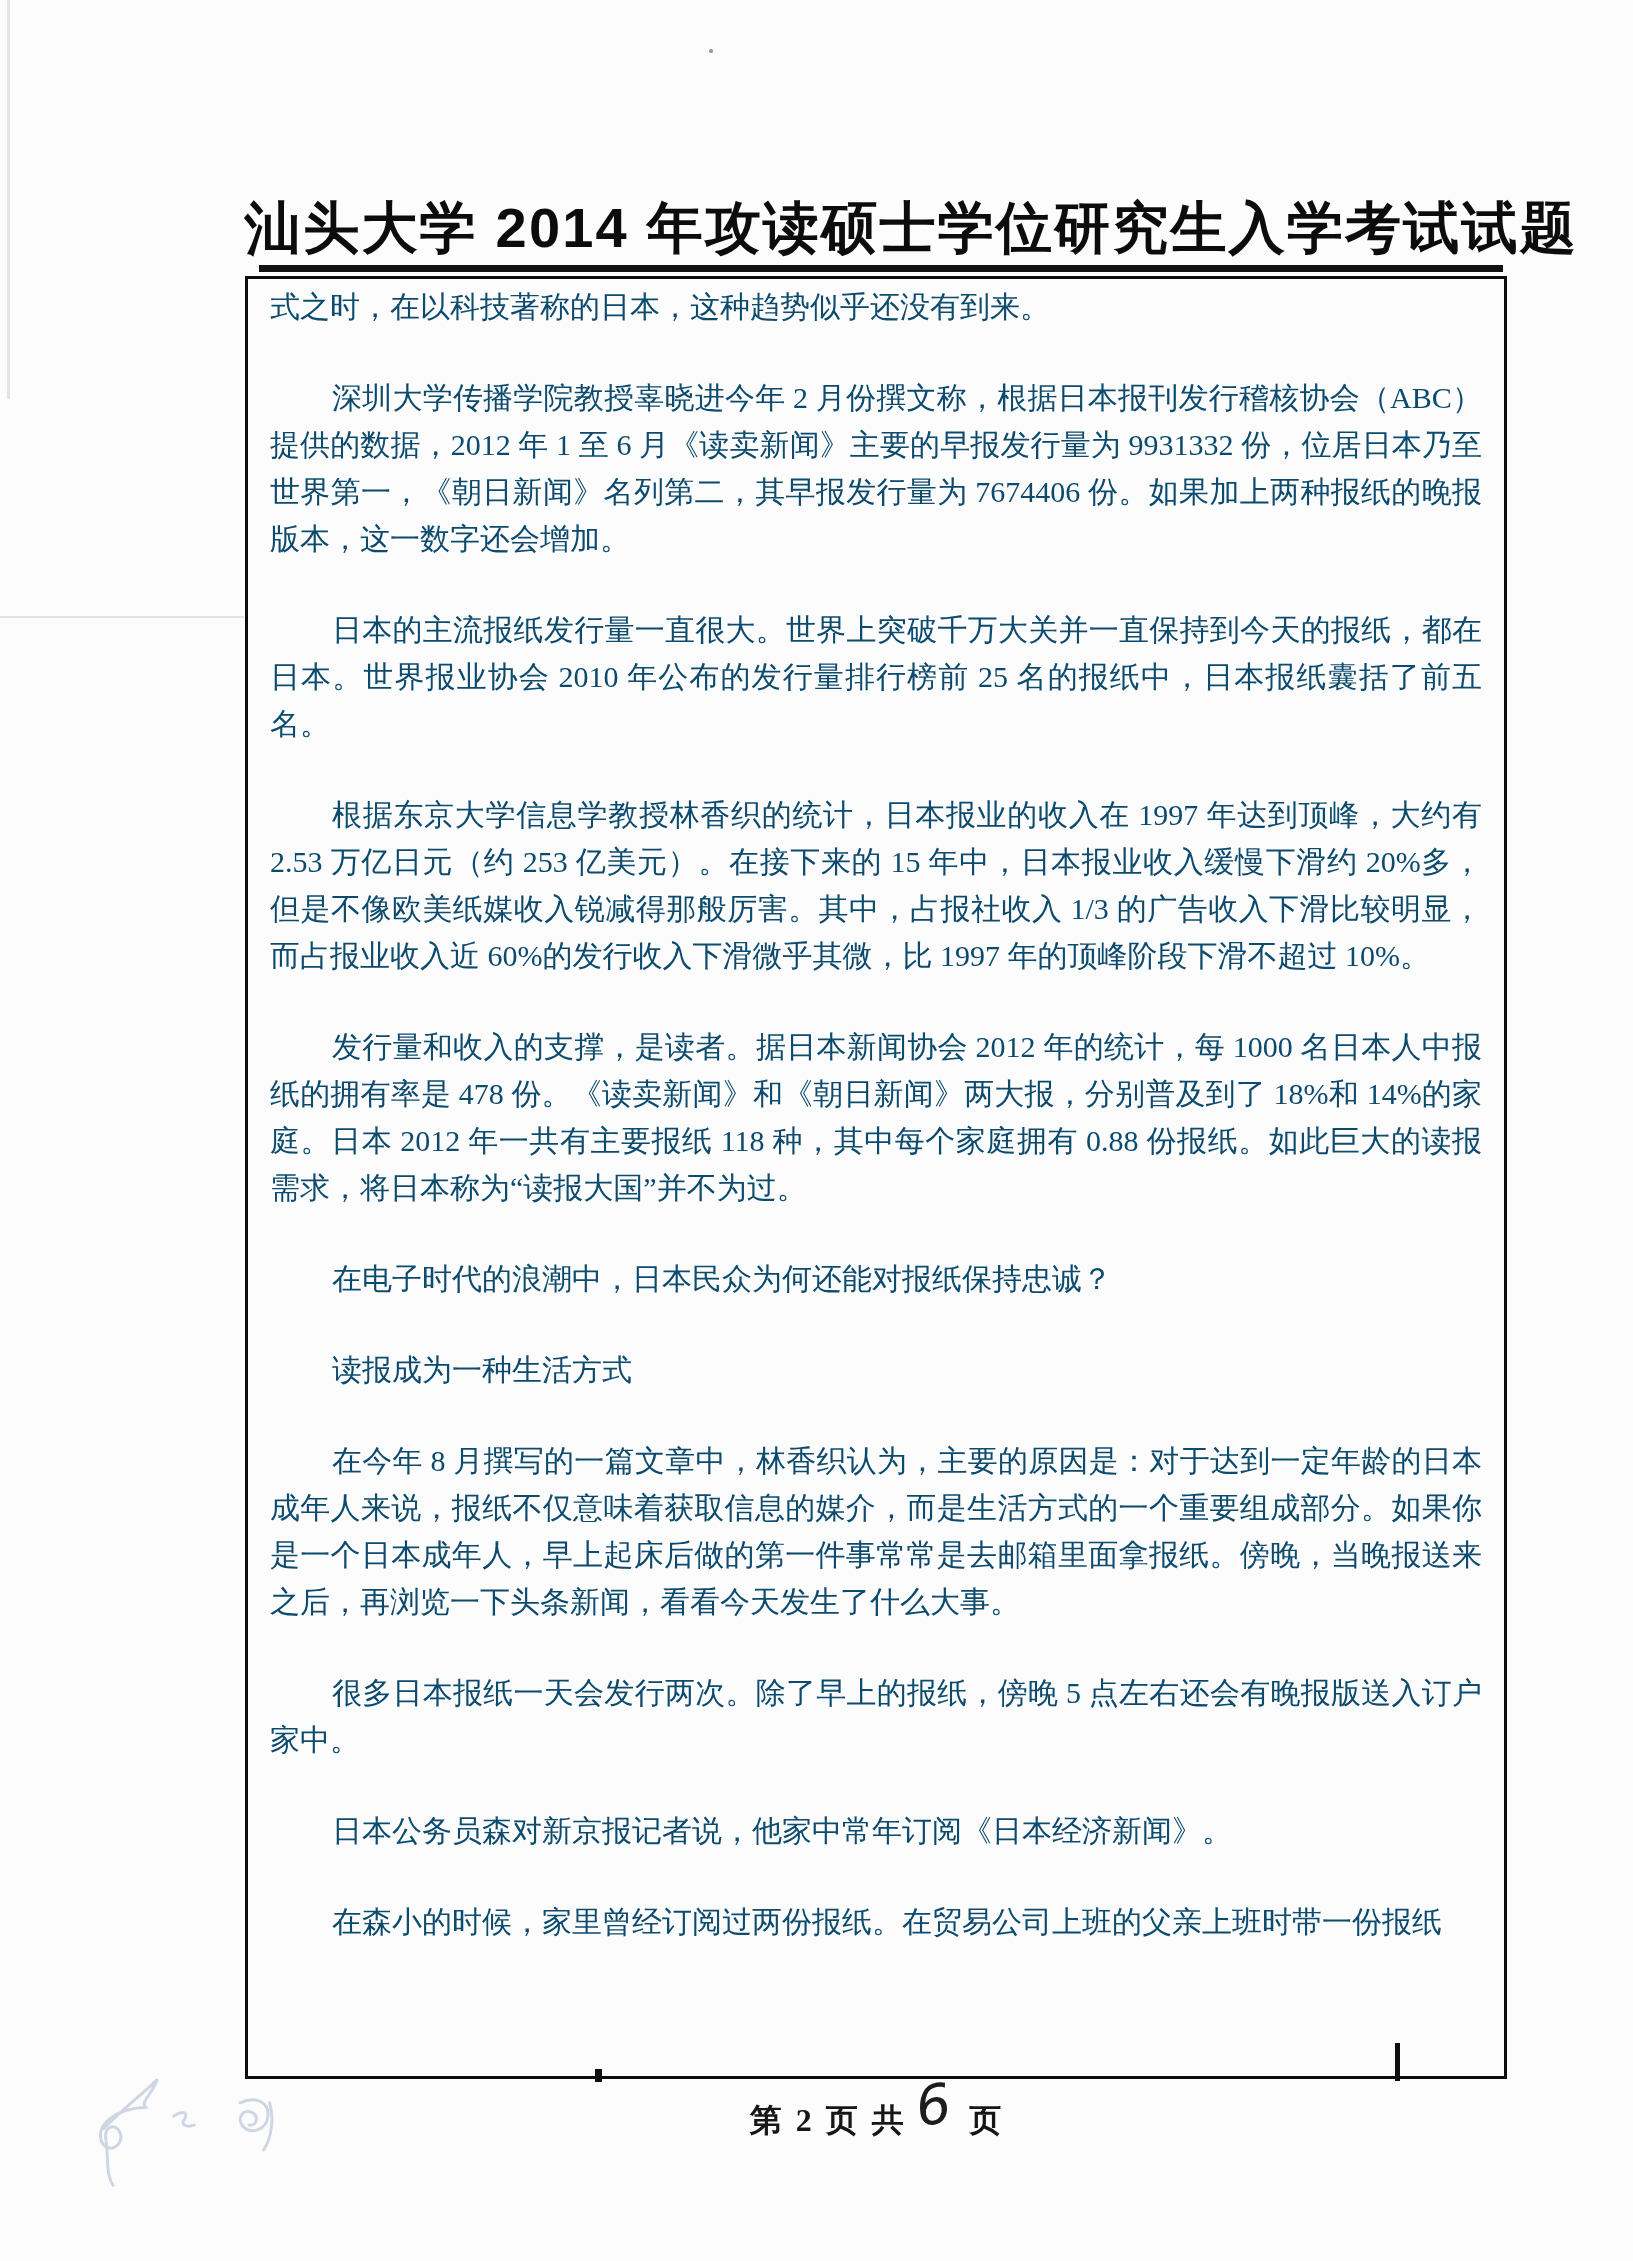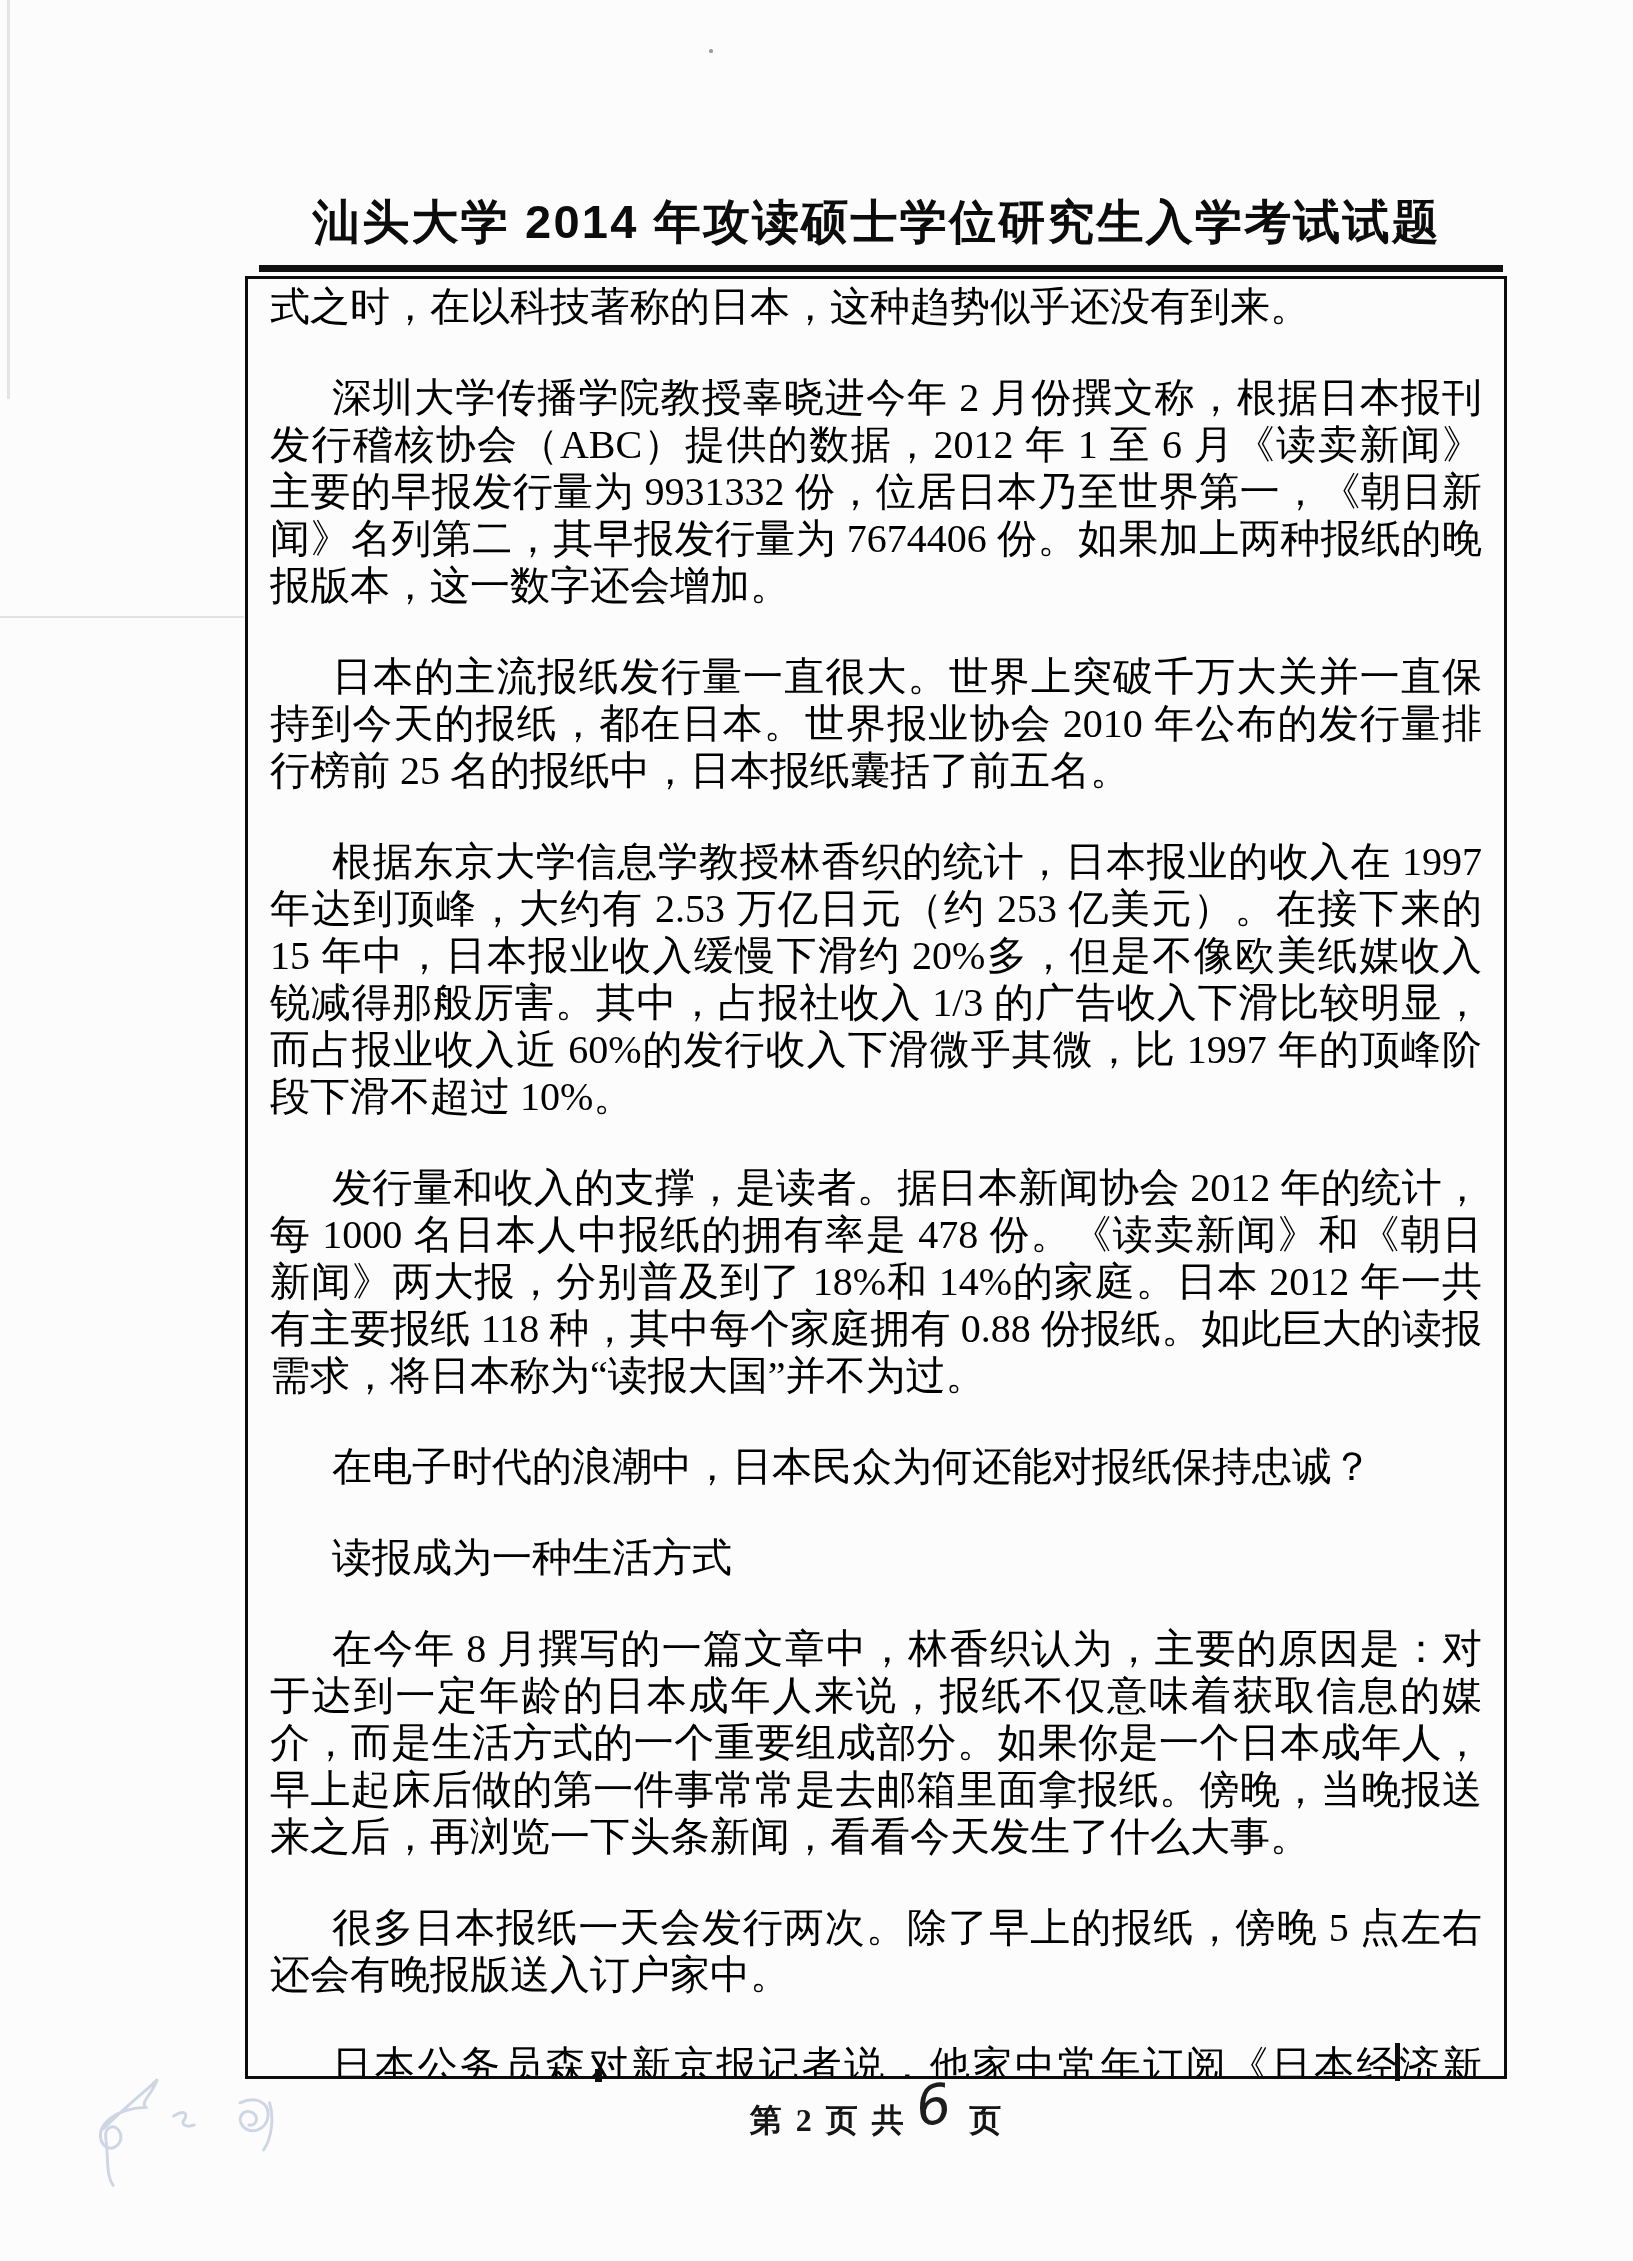--- a/index.html
+++ b/index.html
@@ -19,21 +19,21 @@
   
   .title {
     position: absolute;
     left: 245px;
     top: 191px;
     width: 1264px;
     margin: 0;
     text-align: center;
     font-family: "Liberation Sans", "DejaVu Sans", sans-serif;
     font-weight: 900;
-    font-size: 47px;
+    font-size: 56px;
     letter-spacing: 2.2px;
     white-space: nowrap;
     color: #0c0c0c;
   }
   .title-rule {
     position: absolute;
     left: 259px;
     top: 265px;
     width: 1244px;
     height: 6.7px;
@@ -46,25 +46,25 @@
     top: 276px;
     width: 1212px;
     height: 1793px;
     padding: 3.7px 22px 0 22px;
     border: 3.7px solid #0c0c0c;
     overflow: hidden;
     background: transparent;
   }
   .para {
     margin: 44px 0 0 0;
-    font-size: 40px;
+    font-size: 30px;
     line-height: 47px;
     text-align: justify;
     text-indent: 62px;
-    color: #000000;
+    color: #0c4a6e;
   }
   .para.first {
     margin-top: 0;
     text-indent: 0;
   }
   
   .footer {
     position: absolute;
     left: 245px;
     top: 2099px;

